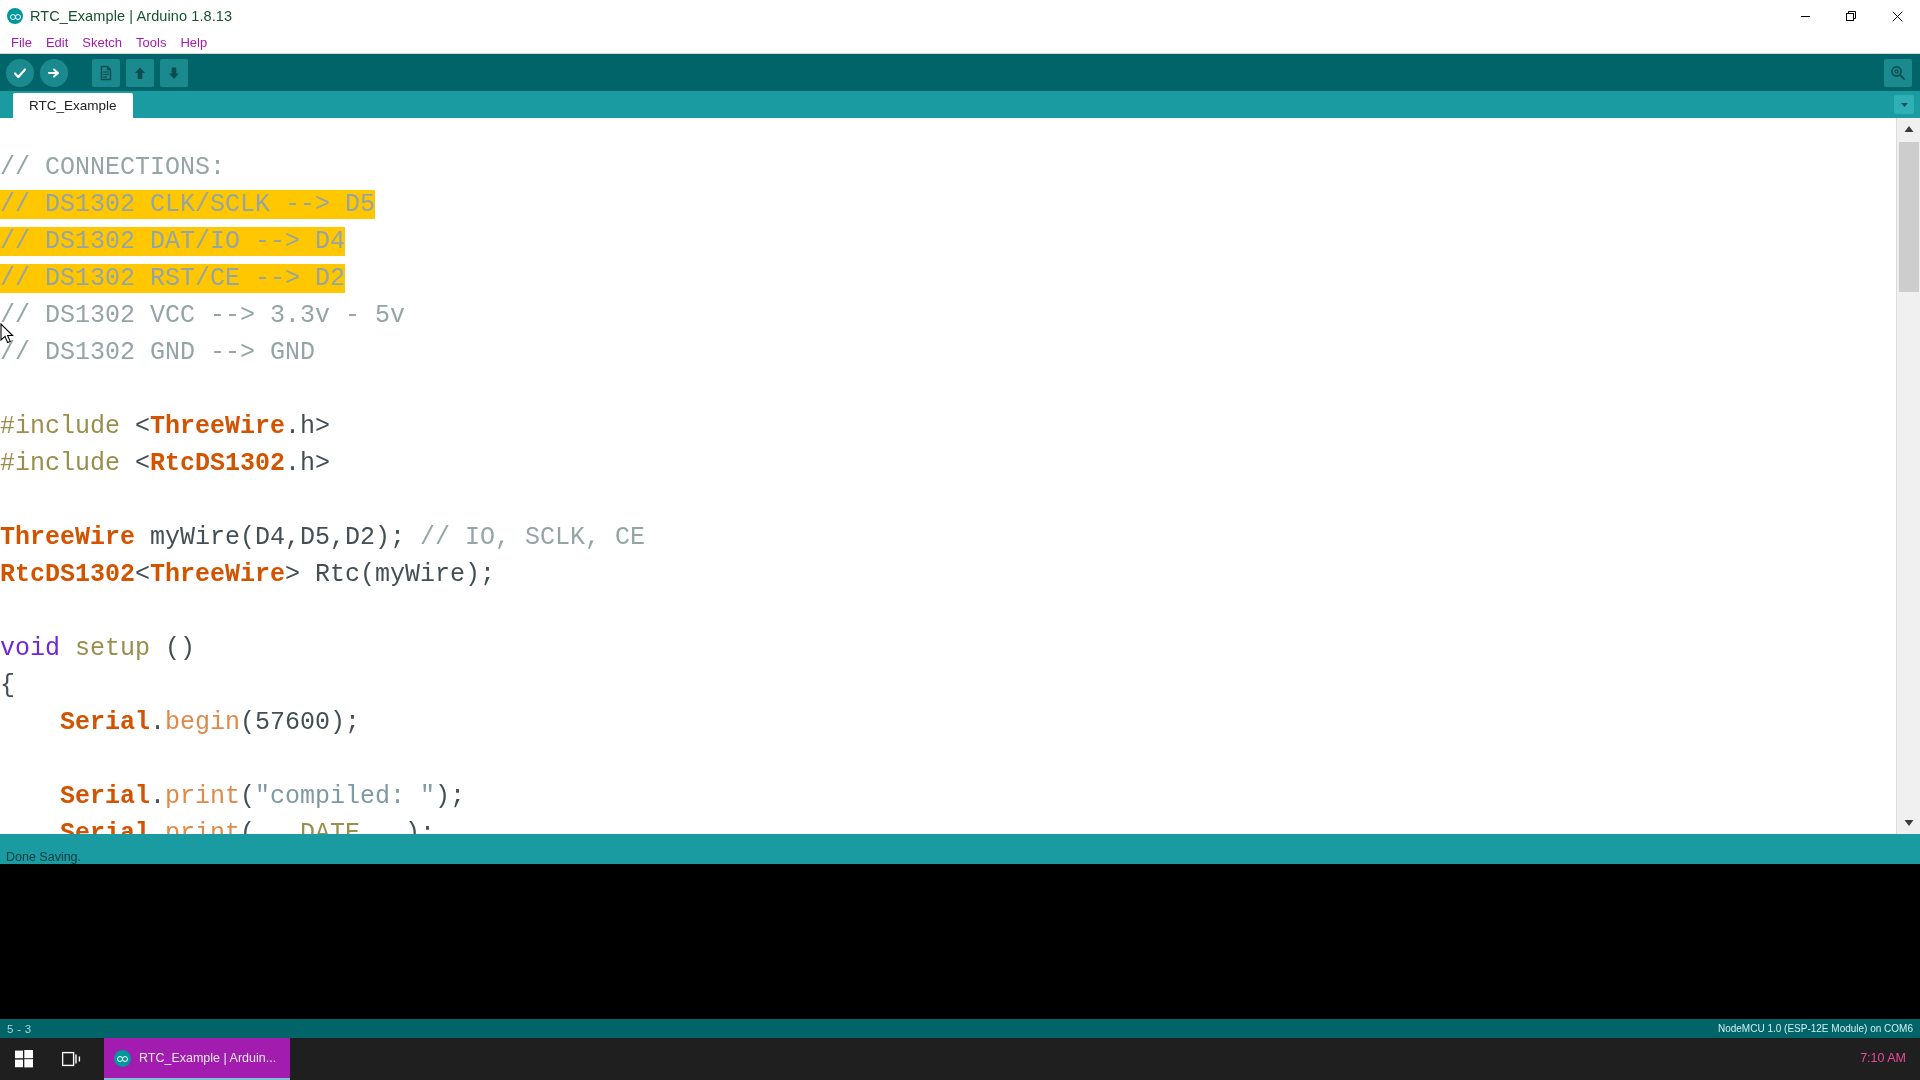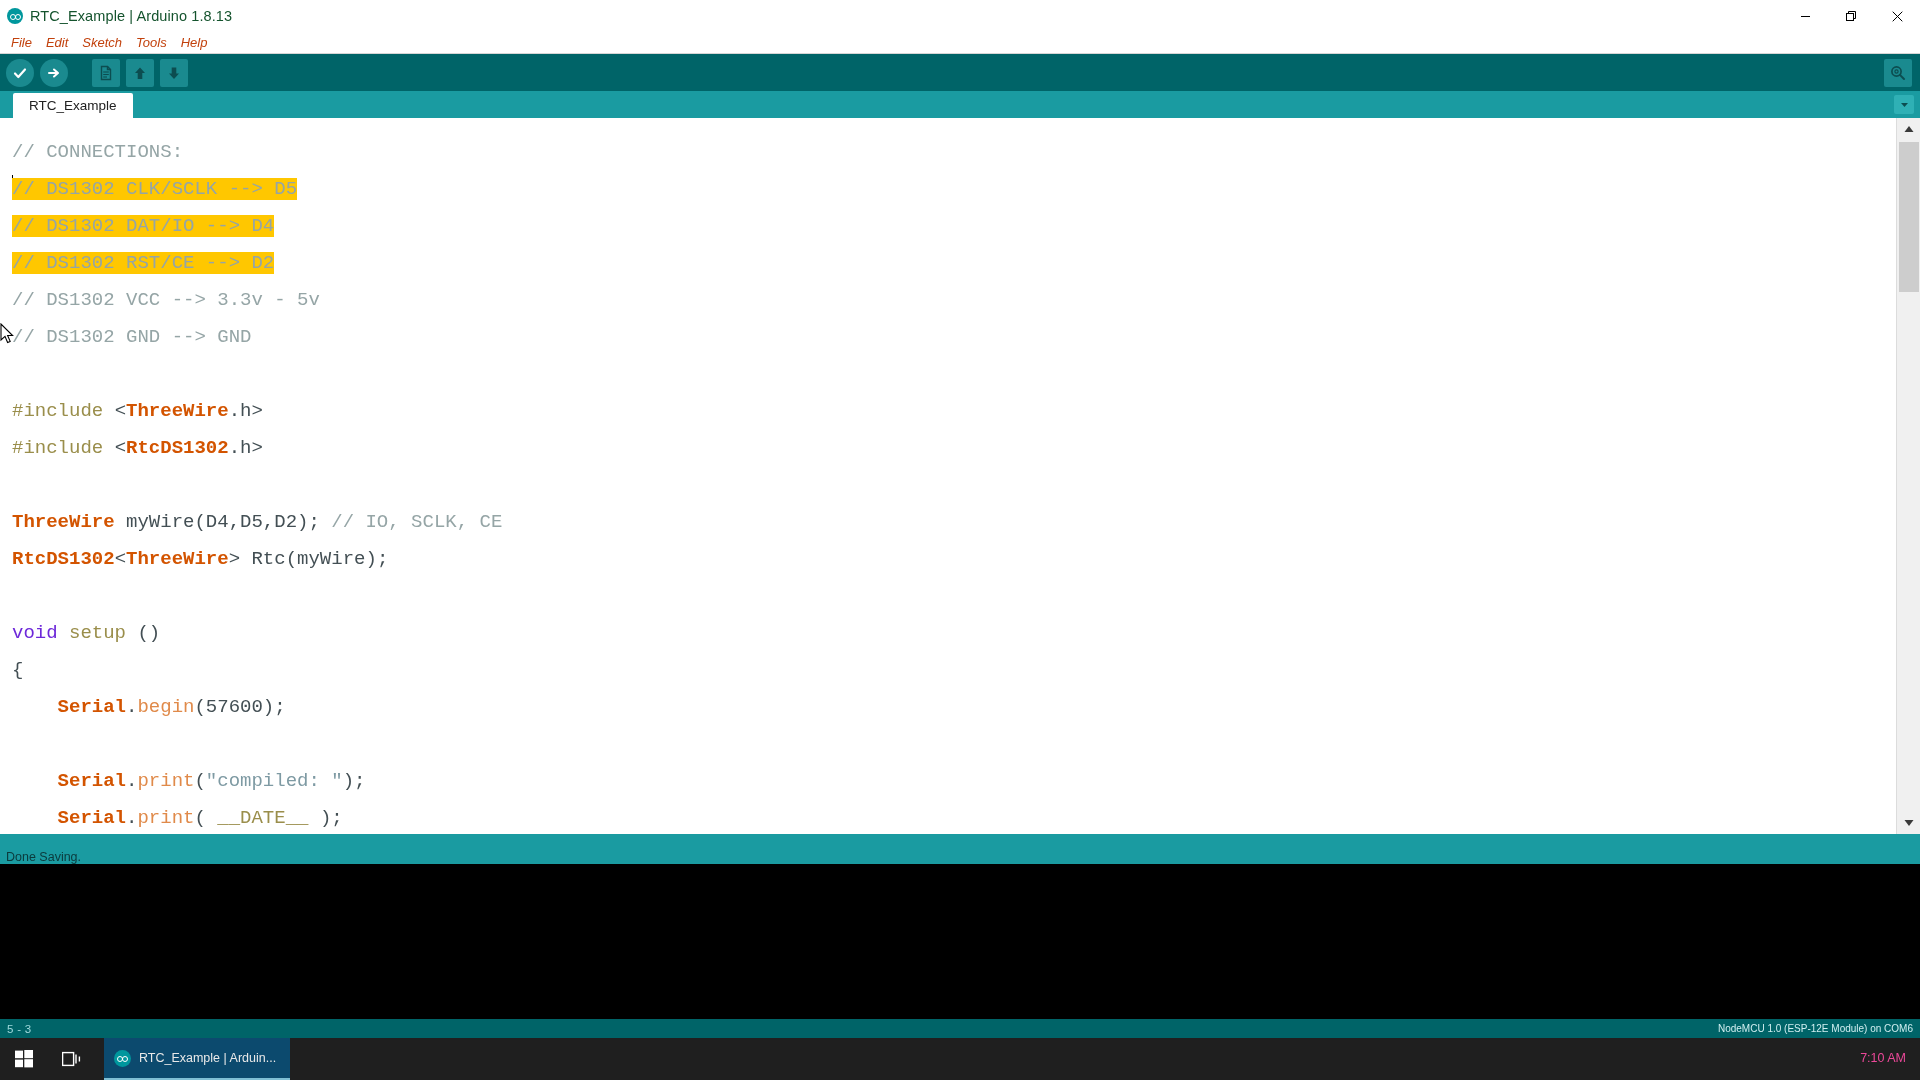--- a/index.html
+++ b/index.html
@@ -33,21 +33,21 @@
     background: #fff;
   }
   .win-btn svg { display: block; }
 
   
   .menubar {
     height: 21px; background: #ffffff; display: flex; align-items: center;
     flex: 0 0 21px; padding-left: 4px;
   }
   .menu-item {
-    font-size: 13px; color: #c2410c; padding: 1px 7px; line-height: 17px; font-style: italic;
+    font-size: 13px; color: #a21caf; padding: 1px 7px; line-height: 17px;
   }
 
   
   .toolbar {
     height: 38px; background: #006468; flex: 0 0 38px;
     display: flex; align-items: center; position: relative;
     border-top: 1px solid #d6d6d6;
   }
   .tb-group { display: flex; align-items: center; }
   .tb-btn {
@@ -81,22 +81,22 @@
   }
 
   
   .editor-wrap { flex: 1 1 auto; display: flex; position: relative; background: #fff; min-height: 0; }
   .editor {
     flex: 1 1 auto; background: #ffffff; position: relative; overflow: hidden;
     padding-top: 16px;
   }
   .code {
     font-family: "Liberation Mono", "DejaVu Sans Mono", monospace;
-    font-size: 19px; line-height: 37px; white-space: pre;
-    padding-left: 12px; color: #434f54;
+    font-size: 25px; line-height: 37px; white-space: pre;
+    padding-left: 0; color: #434f54; margin-top: 15px;
   }
   .ln { height: 37px; position: relative; }
   .hl { background: #ffc700; display: inline; }
   .c-comment { color: #95a5a6; }
   .c-pre { color: #9a8e4b; }
   .c-lib { color: #d35400; font-weight: bold; }
   .c-punct { color: #434f54; }
   .c-type { color: #d35400; font-weight: bold; }
   .c-kw { color: #6d28d9; }
   .c-fn { color: #9a8e4b; }
@@ -148,21 +148,21 @@
     position: relative;
   }
   .tb-start {
     width: 48px; height: 42px; display: flex; align-items: center; justify-content: center;
   }
   .tb-taskview {
     width: 48px; height: 42px; display: flex; align-items: center; justify-content: center;
   }
   .tb-app {
     height: 42px; display: flex; align-items: center; gap: 8px;
-    padding: 0 14px 0 10px; background: #0c4a6e; border-bottom: 2px solid #7fbfd4;
+    padding: 0 14px 0 10px; background: #a21caf; border-bottom: 2px solid #7fbfd4;
     margin-left: 8px;
   }
   .tb-app-icon {
     width: 17px; height: 17px; border-radius: 50%; background: #00979d;
     position: relative; flex: 0 0 17px;
   }
   .tb-app-icon::before, .tb-app-icon::after {
     content: ""; position: absolute; top: 6px; width: 4px; height: 4px;
     border: 1.2px solid #ffffff; border-radius: 50%;
   }

